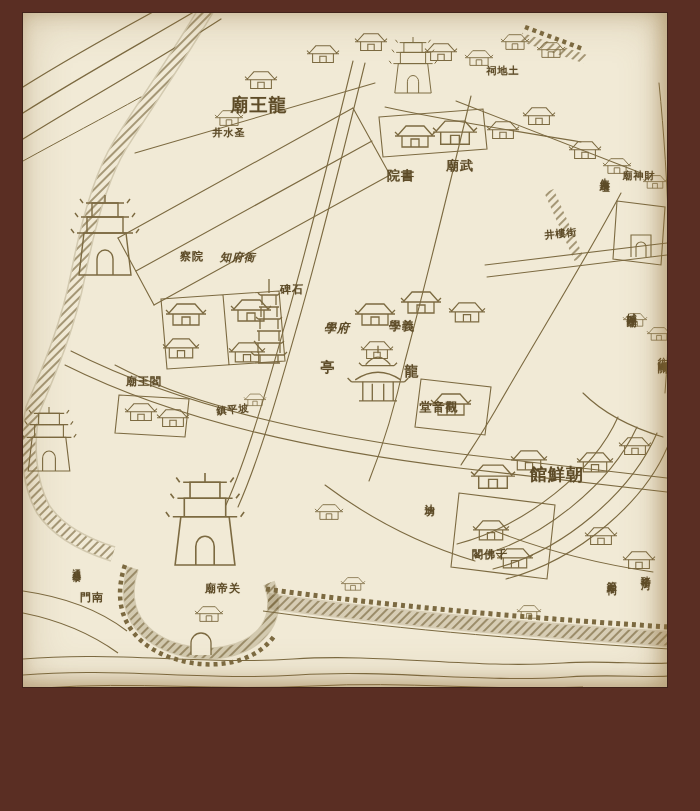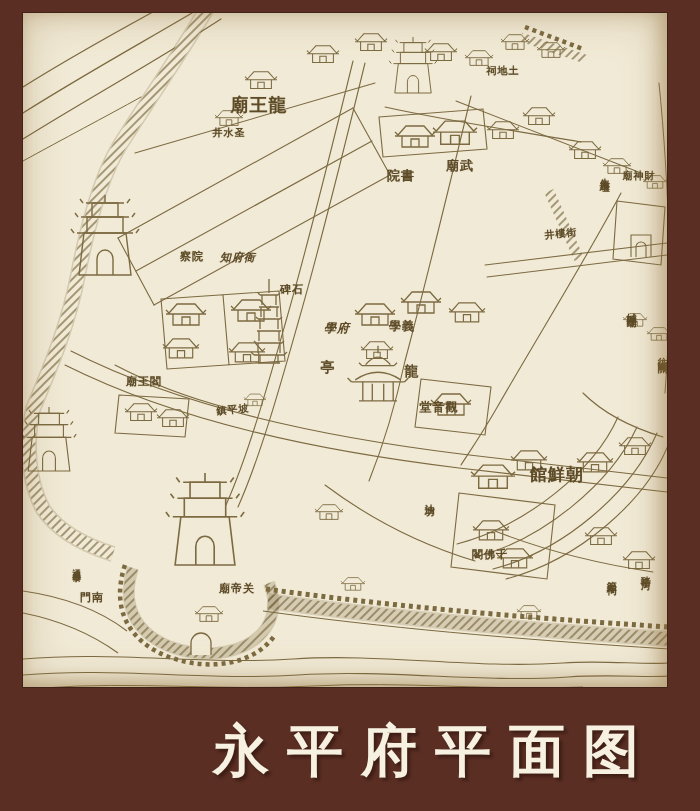--- a/index.html
+++ b/index.html
@@ -224,19 +224,18 @@
         <div class="map-label" style="left: 210px; top: 397px; font-size: 10px; transform: translate(-50%, -50%) rotate(-5deg);">鎮平坡</div>
         <div class="map-label" style="left: 538px; top: 221px; font-size: 10px; transform: translate(-50%, -50%) rotate(-6deg);">井樓街</div>
         <div class="map-label vertical" style="left: 581px; top: 160px; font-size: 10px;">先農壇</div>
         <div class="map-label vertical" style="left: 608px; top: 295px; font-size: 10px;">城隍廟</div>
         <div class="map-label vertical" style="left: 639px; top: 340px; font-size: 10px;">往山海關</div>
         <div class="map-label" style="left: 534px; top: 462px; font-size: 17px;">館鮮朝</div>
         <div class="map-label vertical" style="left: 406px; top: 485px; font-size: 10px;">油坊</div>
         <div class="map-label" style="left: 467px; top: 542px; font-size: 11px; text-align: center;">閣佛千</div>
         <div class="map-label vertical" style="left: 588px; top: 563px; font-size: 10px;">節孝祠</div>
         <div class="map-label vertical" style="left: 622px; top: 558px; font-size: 10px;">豬子河</div>
-        <div class="map-label" style="left: 214px; top: 576px; font-size: 11px; text-align: right;">廟帝关</div>
+        <div class="map-label" style="left: 200px; top: 576px; font-size: 11px; text-align: right;">廟帝关</div>
         <div class="map-label" style="left: 69px; top: 585px; font-size: 11px;">門南</div>
         <div class="map-label vertical" style="left: 53px; top: 552px; font-size: 9px;">通昌黎</div>
       </div>
   </div>
-  <div class="title">永平府平面图</div>
 </div>
 
 </body></html>

